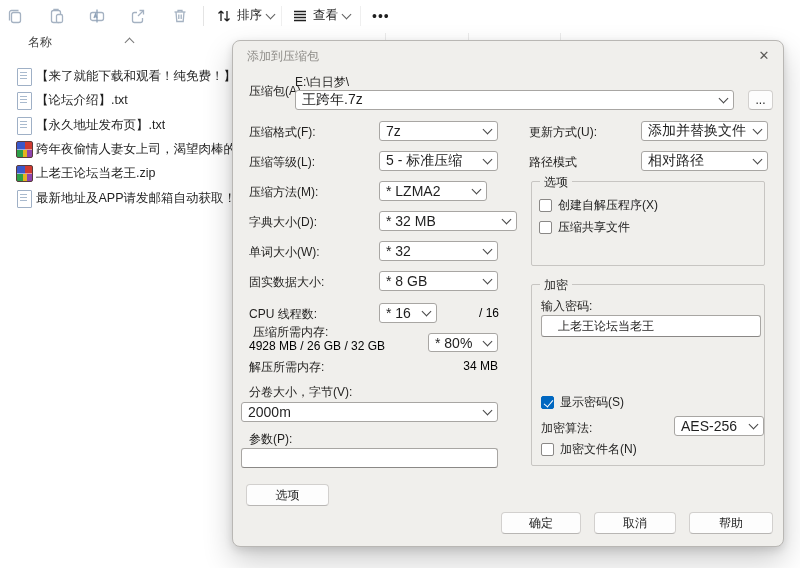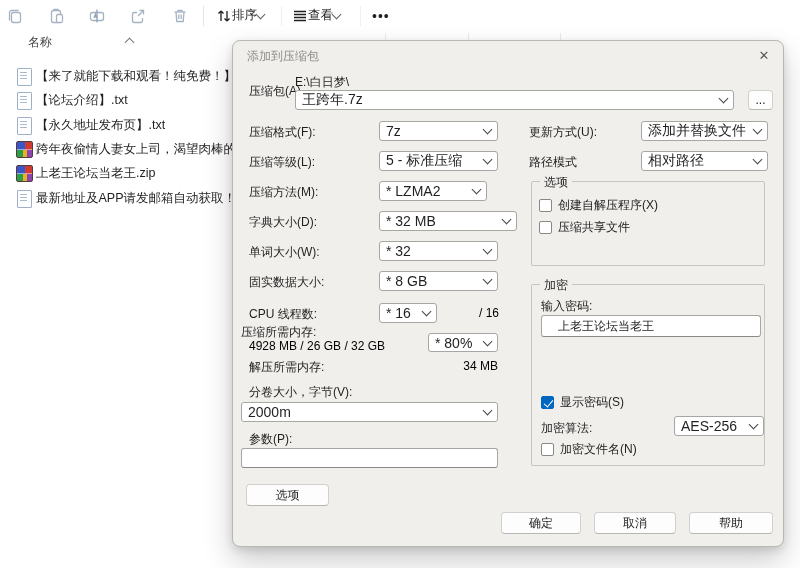--- a/index.html
+++ b/index.html
@@ -5,21 +5,21 @@
   html,body{margin:0;padding:0;}
   body{width:800px;height:568px;overflow:hidden;background:#fff;
        font-family:"Liberation Sans","DejaVu Sans",sans-serif;color:#1f1f1f;}
   #root{position:relative;width:800px;height:568px;background:#fff;}
 
   
   .toolbar{position:absolute;left:0;top:0;width:800px;height:31px;background:#fff;
            border-bottom:1px solid #ececec;}
   .tbicon{position:absolute;top:7px;width:18px;height:18px;}
   .tbsep{position:absolute;top:6px;width:1px;height:20px;background:#e4e4e4;}
-  .tbgroup{position:absolute;top:0;height:31px;display:flex;align-items:center;
+  .tbgroup{position:absolute;top:0;height:31px;display:flex;align-items:center;gap:5px;
            font-size:12.5px;color:#1f1f1f;}
   .chevdn{width:6px;height:6px;border-right:1.3px solid #5f5f5f;border-bottom:1.3px solid #5f5f5f;
           transform:rotate(45deg);margin-top:-3px;}
   .more{font-size:14px;letter-spacing:1px;color:#1f1f1f;}
 
   
   .listheader{position:absolute;left:0;top:31px;width:800px;height:19px;background:#fff;}
   .namecol{position:absolute;left:28px;top:3px;font-size:12px;color:#444;}
   .caretup{position:absolute;left:126px;top:8px;width:6px;height:6px;
            border-left:1.2px solid #777;border-top:1.2px solid #777;transform:rotate(45deg);}
@@ -204,21 +204,21 @@
         <span class="chev"></span>
       </div>
 
     <div class="lbl" style="left:16px;top:265px">CPU 线程数:</div>
     <div class="combo" style="left:146px;top:262px;width:58px">
         <span class="cv">* 16</span>
         <span class="chev"></span>
       </div>
     <div class="val" style="left:240px;top:265px;width:26px;text-align:right">/ 16</div>
 
-    <div class="lbl" style="left:8px;top:283px">压缩所需内存:</div>
+    <div class="lbl" style="left:20px;top:283px">压缩所需内存:</div>
     <div class="val" style="left:16px;top:298px">4928 MB / 26 GB / 32 GB</div>
     <div class="combo" style="left:195px;top:292px;width:70px;height:19px">
         <span class="cv">* 80%</span>
         <span class="chev"></span>
       </div>
 
     <div class="lbl" style="left:16px;top:318px">解压所需内存:</div>
     <div class="val" style="left:223px;top:318px;width:42px;text-align:right">34 MB</div>
 
     <div class="lbl" style="left:16px;top:343px">分卷大小，字节(V):</div>

